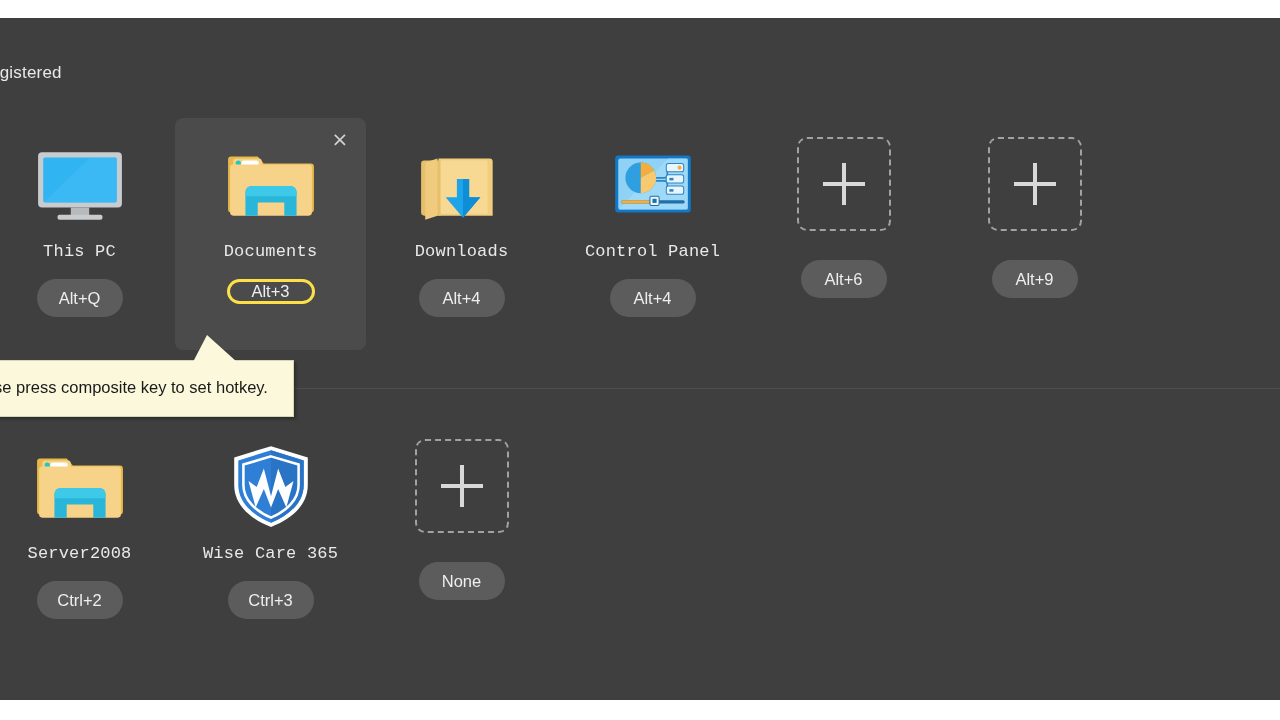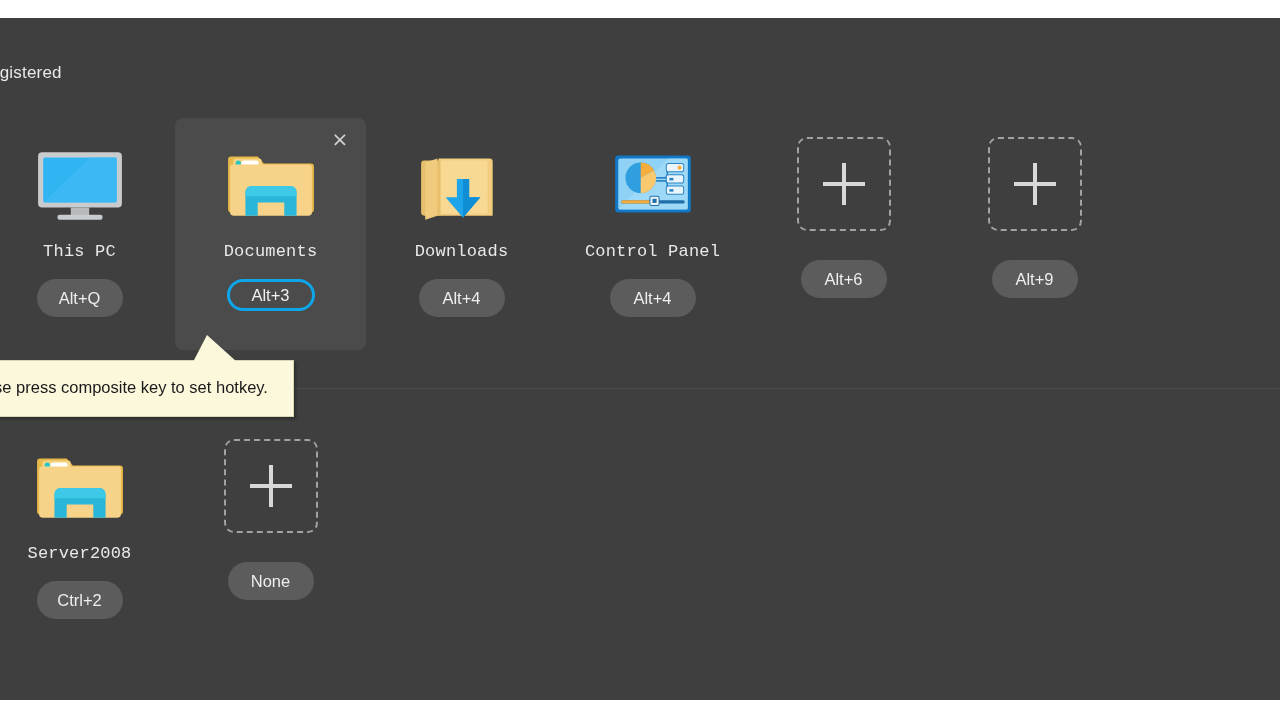--- a/index.html
+++ b/index.html
@@ -145,22 +145,22 @@
     color: #eeeeee;
     font-size: 16.5px;
     display: flex;
     align-items: center;
     justify-content: center;
     white-space: nowrap;
     cursor: pointer;
   }
   .hotkey.editing {
     background: #4b4b4b;
-    border: 3px solid #0ea5e9;
-    height: 32px;
+    border: 3px solid #fde047;
+    height: 25px;
     min-width: 88px;
   }
 
   
   #hotkey-tooltip {
     position: absolute;
     left: -56px;
     top: 342px;
     width: 350px;
     box-sizing: border-box;
@@ -299,20 +299,33 @@
             <path d="M8 26 h74 a3 3 0 0 1 3 3 v44 a3 3 0 0 1 -3 3 H8 a3 3 0 0 1 -3 -3 V29 a3 3 0 0 1 3 -3 z" fill="#f6d388"></path>
             <path d="M20 53 a6 6 0 0 1 6 -6 h38 a6 6 0 0 1 6 6 v23 H58 V63 H32 v13 H20 z" fill="#29b6d8"></path>
             <path d="M20 53 a6 6 0 0 1 6 -6 h38 a6 6 0 0 1 6 6 v4 H20 z" fill="#3fc9e8"></path>
           </svg>
         </div>
         <div class="tile-label">Server2008</div>
         <div class="hotkey">Ctrl+2</div>
       </div>
       <div class="tile">
         <div class="icon-box">
+          <svg width="92" height="92" viewBox="0 0 90 90" xmlns="http://www.w3.org/2000/svg">
+            <path d="M45 6 L81 17 V44 C81 63 66 77 45 85 C24 77 9 63 9 44 V17 Z" fill="#ffffff"></path>
+            <path d="M45 10 L77 20 V44 C77 61 63 73.5 45 81 C27 73.5 13 61 13 44 V20 Z" fill="#2f7fd6"></path>
+            <path d="M45 10 L77 20 V44 C77 61 63 73.5 45 81 Z" fill="#2a74c6"></path>
+            <path d="M45 16 L72 24 V44 C72 58.5 60 69.5 45 76 C30 69.5 18 58.5 18 44 V24 Z" fill="none" stroke="#ffffff" stroke-width="2.5"></path>
+            <path d="M23 40 L31 46 L38 28 L45 55 L52 28 L59 46 L67 40 L60 66 L52 48 L45 66 L38 48 L30 66 Z" fill="#ffffff"></path>
+          </svg>
+        </div>
+        <div class="tile-label">Wise Care 365</div>
+        <div class="hotkey">Ctrl+3</div>
+      </div>
+      <div class="tile">
+        <div class="icon-box">
           <div class="icon-empty">
             <div class="icon-empty-inner">
               <div class="plus-h"></div>
               <div class="plus-v"></div>
             </div>
           </div>
         </div>
         <div class="tile-label" style="visibility: hidden;"></div>
         <div class="hotkey">None</div>
       </div>

